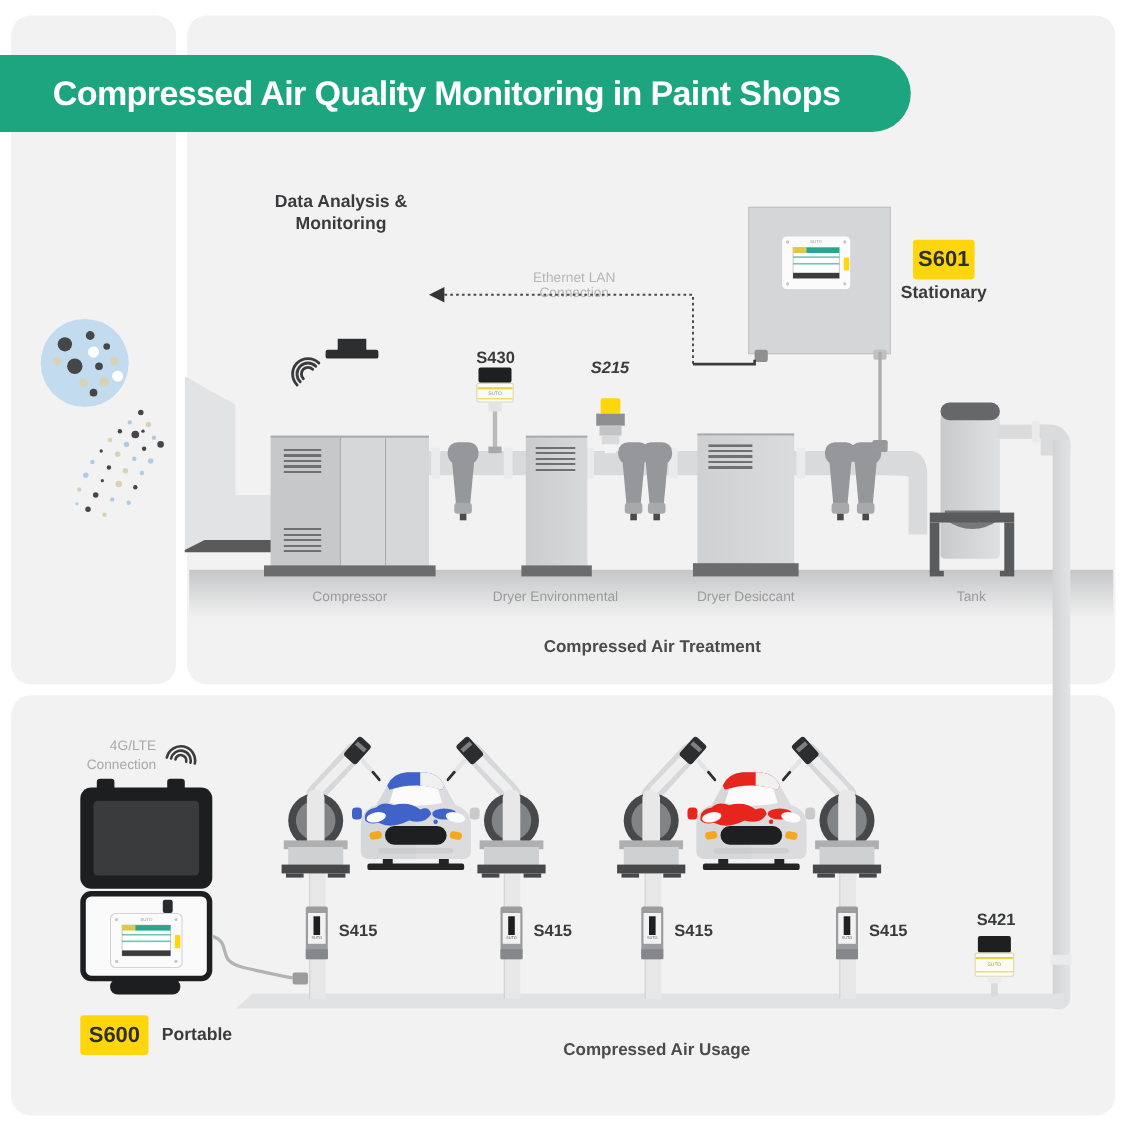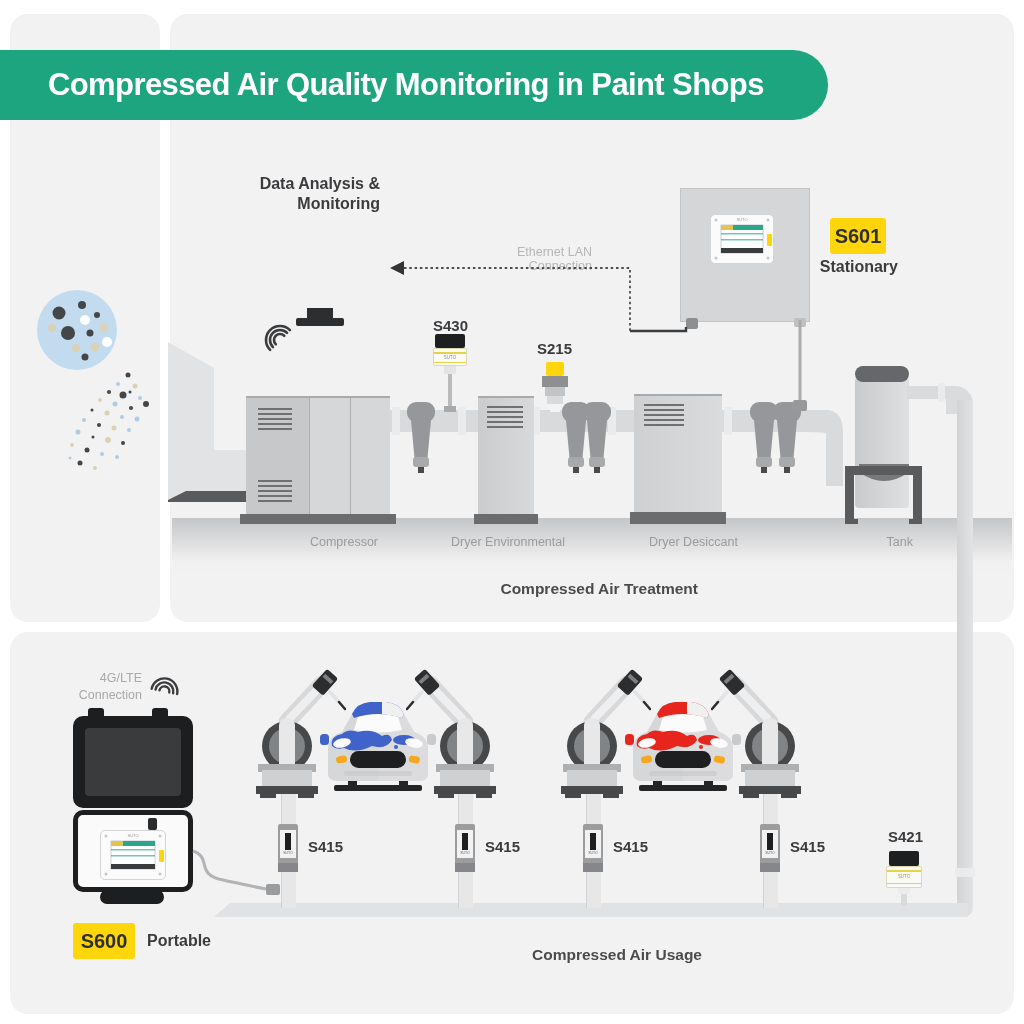--- a/index.html
+++ b/index.html
@@ -4,21 +4,21 @@
 <style>
   html,body{margin:0;padding:0;background:#ffffff;}
   #canvas{position:relative;width:1024px;height:1024px;background:#ffffff;overflow:hidden;
           font-family:"Liberation Sans","DejaVu Sans",sans-serif;}
   .abs{position:absolute;}
   .panel{background:#f2f2f3;border-radius:18px;}
   .badge{background:#ffd60b;color:#2e2f31;font-weight:bold;display:flex;align-items:center;justify-content:center;border-radius:3px;}
   .lbl-dark{color:#3a3b3d;font-weight:bold;}
   .lbl-gray{color:#9a9b9d;}
   .lbl-faint{color:#b5b6b8;}
-  .center{text-align:right;}
+  .center{text-align:center;}
   .vent{background:repeating-linear-gradient(180deg,#6f7072 0 2px,rgba(0,0,0,0) 2px 5px);}
   .pipe{background:#d9dadb;}
   .conn{background:#eaebec;}
   svg{display:block;}
 </style>
 </head>
 <body>
 
 <div id="canvas">
 
@@ -210,21 +210,21 @@
     <div class="abs" style="left:1px;top:16px;width:34px;height:18px;background:#fbfbf6;border:1px solid #ddd8b0;box-sizing:border-box;border-radius:2px;">
       <div class="abs" style="left:0;top:3px;width:100%;height:1.5px;background:#e6d34a;"></div>
       <div class="abs" style="left:0;top:6px;width:100%;text-align:center;font-size:4.5px;color:#8e8f91;">SUTO</div>
       <div class="abs" style="left:0;bottom:2px;width:100%;height:1.5px;background:#e6d34a;"></div>
     </div>
     <div class="abs" style="left:12px;top:34px;width:12px;height:8px;background:#e4e4e5;"></div>
     <div class="abs" style="left:16px;top:42px;width:4px;height:34px;background:#b9babc;"></div>
     <div class="abs" style="left:12px;top:74px;width:12px;height:6px;background:#a8a9ab;"></div>
   </div>
 
-  <div class="abs lbl-dark" style="left:537px;top:340px;font-size:15px;">S215</div>
+  <div class="abs lbl-dark" style="left:537px;top:326px;font-size:15px;font-style:italic;">S215</div>
   <div class="abs" style="left:542px;top:360px;width:26px;height:52px;">
     <div class="abs" style="left:4px;top:2px;width:18px;height:14px;background:#ffd60b;border-radius:2px;"></div>
     <div class="abs" style="left:0;top:16px;width:26px;height:11px;background:#8e8f91;"></div>
     <div class="abs" style="left:3px;top:27px;width:20px;height:9px;background:#c3c4c6;"></div>
     <div class="abs" style="left:5px;top:36px;width:16px;height:8px;background:#d9dadb;"></div>
     <div class="abs" style="left:8px;top:44px;width:10px;height:8px;background:#f4f4f5;"></div>
   </div>
 
   <div class="abs lbl-gray center" style="left:258px;top:535px;width:120px;font-size:12.5px;">Compressor</div>
   <div class="abs lbl-gray center" style="left:445px;top:535px;width:120px;font-size:12.5px;">Dryer Environmental</div>

